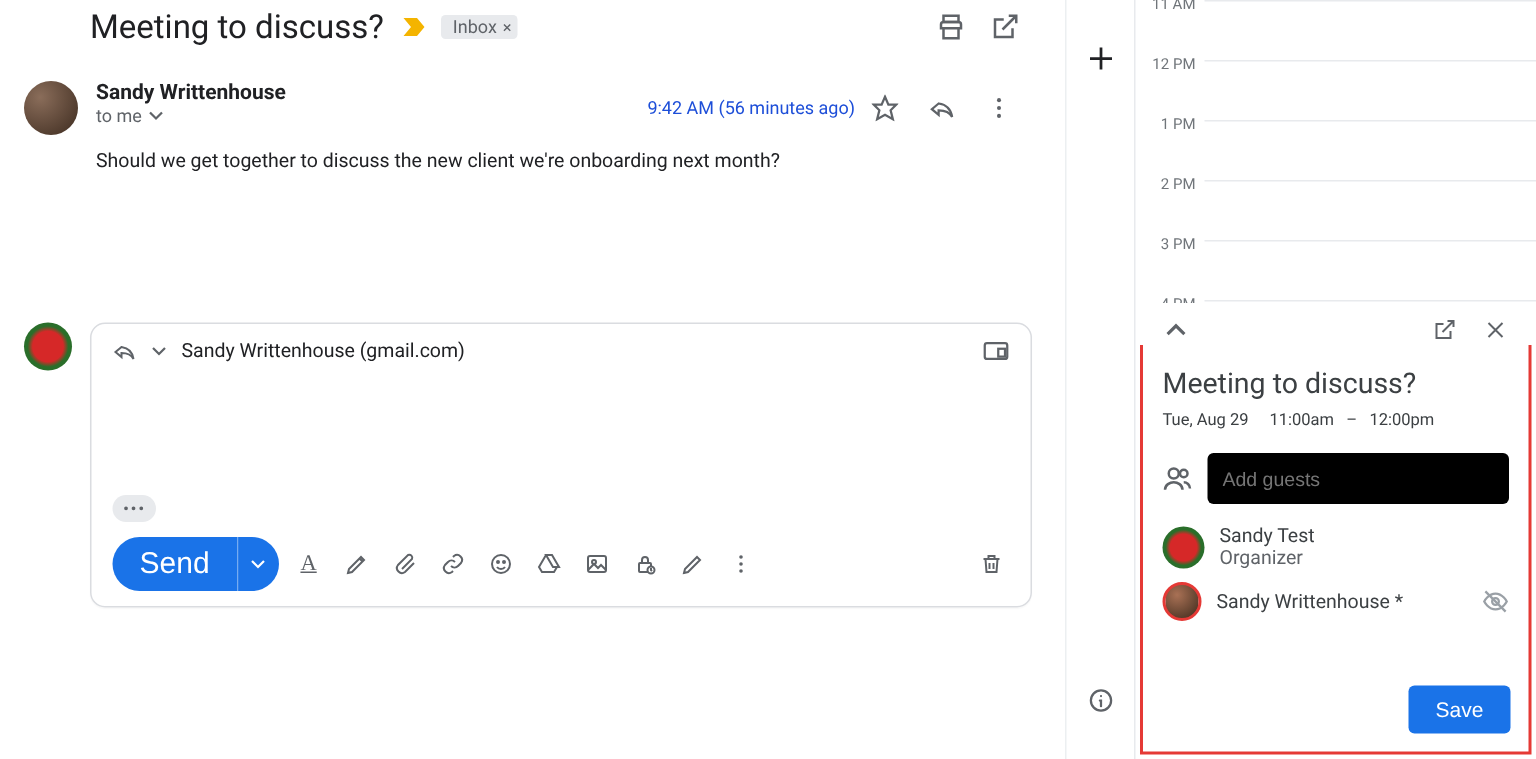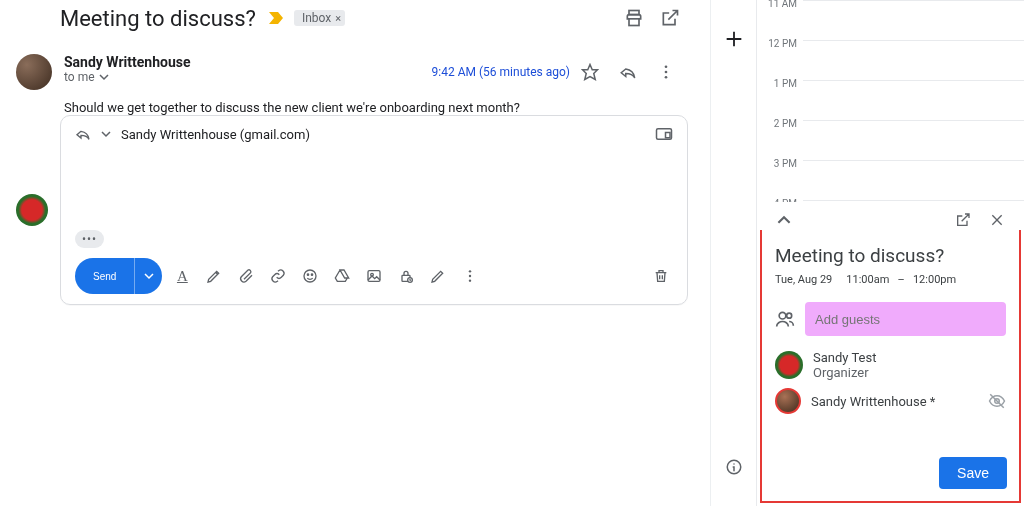--- a/index.html
+++ b/index.html
@@ -66,22 +66,22 @@
   .sender-name { font-weight: 700; font-size: 14px; }
   .to-line { font-size: 12px; color: #5f6368; display:flex; align-items:center; gap:4px;}
   .msg-right { color: #1d4ed8; font-size: 12px; display:flex; align-items:center; gap:2px;}
   .msg-body {
     padding: 6px 0 0 48px;
     font-size: 13px;
     color: #202124;
   }
   .reply-block {
     display: flex;
+    margin-top: 100px;
     padding-bottom: 12px;
-    align-items: center;
   }
   .my-avatar {
     width: 32px; height: 32px; border-radius: 50%;
     background: radial-gradient(circle at 50% 50%, #d62828 45%, #2a6e2a 60%);
     flex-shrink: 0;
   }
   .reply-card {
     flex: 1;
     margin-left: 12px;
     border: 1px solid #dadce0;
@@ -116,21 +116,21 @@
     gap:8px;
     padding-top:10px;
   }
   .send-btn {
     background:#1a73e8;
     color:#fff;
     border:none;
     border-radius:18px 0 0 18px;
     height:36px;
     padding:4px 18px;
-    font-size:10px;
+    font-size:20px;
     font-weight:500;
     cursor:pointer;
   }
   .send-drop {
     background:#1a73e8;
     color:#fff;
     border:none;
     border-radius:0 18px 18px 0;
     border-left:1px solid rgba(255,255,255,0.4);
     height:36px;
@@ -184,21 +184,21 @@
   }
   .event-toolbar {
     position:absolute; top:-26px; left:8px; right:8px;
     display:flex; align-items:center; gap:6px;
     color:#5f6368;
   }
   .event-title { font-size:19px; color:#3c4043; margin-bottom:6px; }
   .event-date-row { font-size:11px; color:#3c4043; display:flex; gap:14px; margin-bottom:16px;}
   .guests-row { display:flex; align-items:center; gap:10px; margin-bottom:14px;}
   .guests-input {
-    flex:1; background:#f0abfc; border:none;
+    flex:1; background:#000000; border:none;
     height:34px; padding:0 10px; font-size:13px; color:#5f6368;
     border-radius:4px;
   }
   .guest-item { display:flex; align-items:center; gap:10px; margin:8px 0; font-size:13px; color:#3c4043;}
   .guest-avatar { width:28px;height:28px;border-radius:50%; }
   .ga1 { background: radial-gradient(circle at 50% 50%, #d62828 45%, #2a6e2a 60%); }
   .ga2 { background: radial-gradient(circle at 35% 30%, #a97155, #3d2a1c); border:2px solid #e53935; width:26px;height:26px;}
   .guest-sub { font-size:13px; color:#5f6368; }
   .save-btn {
     position:absolute; right:12px; bottom:12px;

